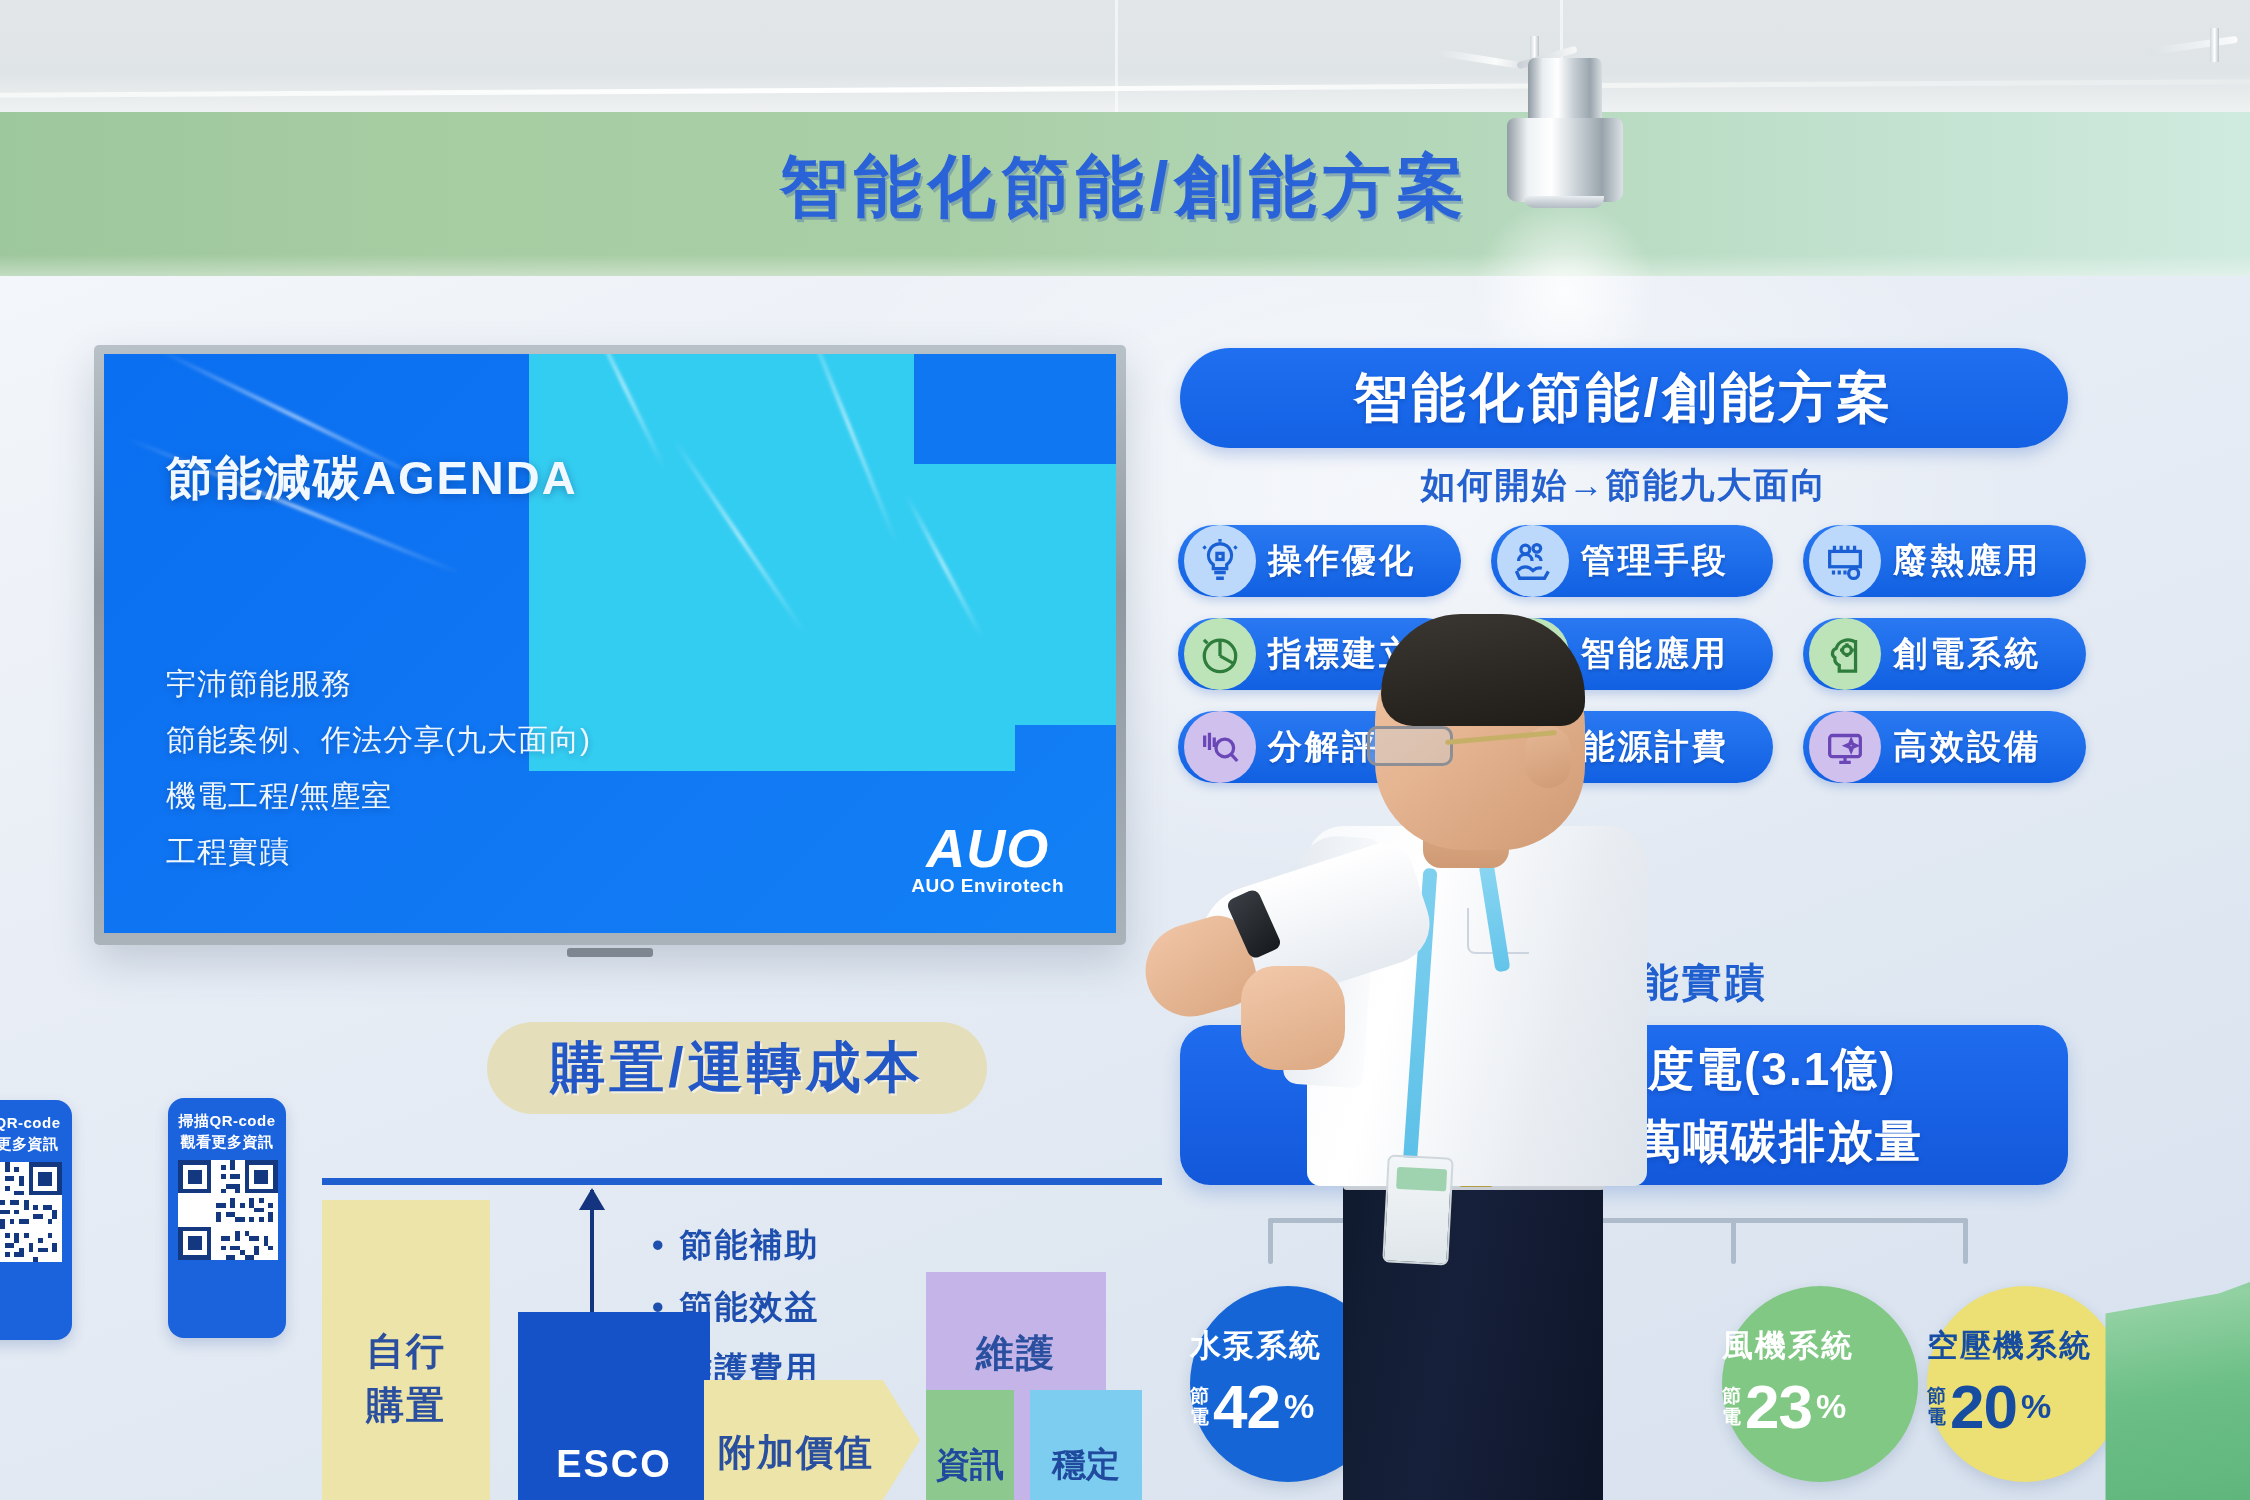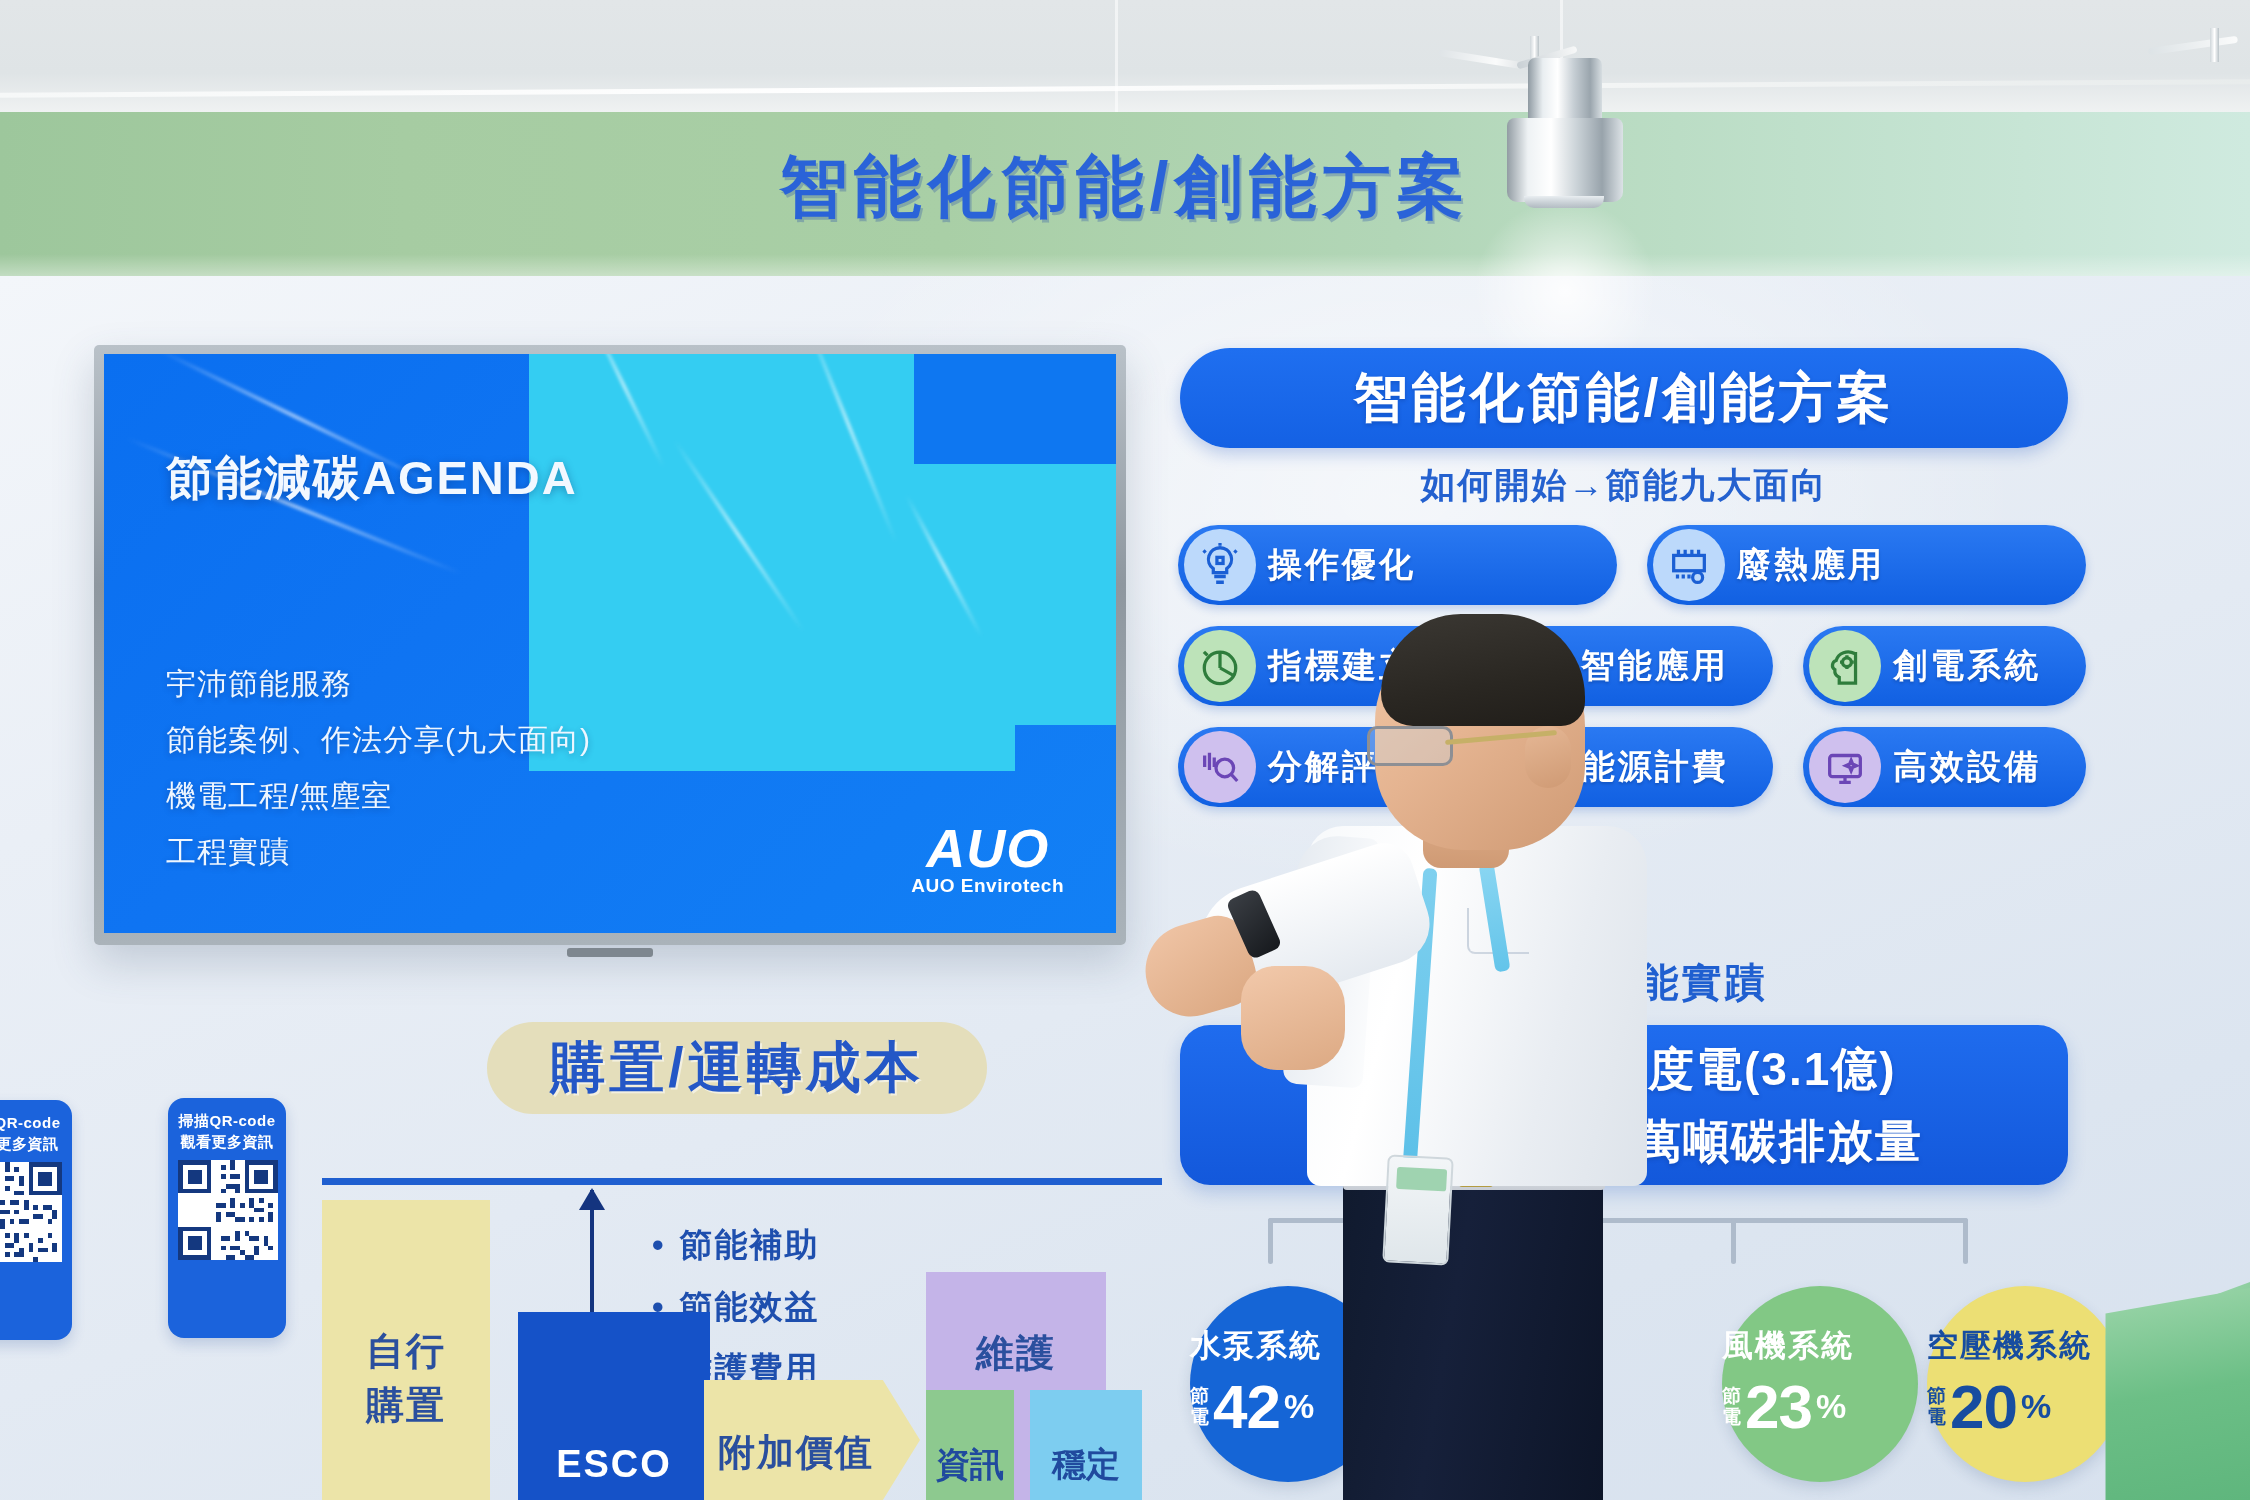--- a/index.html
+++ b/index.html
@@ -140,21 +140,21 @@
     text-shadow:0 2px 4px rgba(0,40,120,.3);
   }
   .panel-sub{
     position:absolute; left:1180px; top:462px; width:888px; text-align:center;
     color:#2461cf; font-size:35px; font-weight:bold; letter-spacing:2px;
   }
 
   .pill-grid{ position:absolute; left:1178px; top:525px; width:908px; }
   .pill-row{ display:flex; gap:30px; margin-bottom:21px; }
   .pill{
-    position:relative; flex:1; height:80px; border-radius:44px;
+    position:relative; flex:1; height:72px; border-radius:44px;
     background:linear-gradient(180deg,#2a79f2,#1160e2);
     display:flex; align-items:center; padding-left:6px;
     box-shadow:0 4px 10px rgba(25,80,190,.22);
   }
   .pill .ic{
     width:72px; height:72px; border-radius:50%;
     display:flex; align-items:center; justify-content:center; flex:0 0 72px;
   }
   .ic.blue{ background:#bcd9fb; }
   .ic.green{ background:#bde3b9; }
@@ -435,20 +435,33 @@
     <div class="pill-row">
       <div class="pill">
         <div class="ic blue">
           <svg width="46" height="46" viewBox="0 0 24 24" fill="none" stroke="#1b5fd4" stroke-width="1.7">
             <path d="M9 18h6M10 21h4M12 3a6 6 0 0 0-3.5 10.9V16h7v-2.1A6 6 0 0 0 12 3z"></path>
             <path d="M12 2V0.5M4.5 5.5 3.4 4.4M19.5 5.5l1.1-1.1"></path>
             <rect x="10.4" y="8" width="3.2" height="3.2"></rect>
           </svg>
         </div>
         <div class="lbl">操作優化</div>
+      </div>
+      <div class="pill">
+        <div class="ic blue">
+          <svg width="46" height="46" viewBox="0 0 24 24" fill="none" stroke="#1b5fd4" stroke-width="1.7">
+            <circle cx="8" cy="6" r="2.3"></circle>
+              <circle cx="14" cy="5.4" r="2"></circle>
+            <path d="M4.5 12c0-2.2 1.6-3.4 3.5-3.4s3.5 1.2 3.5 3.4"></path>
+            <path d="M13 9.2c1.8 0 3.1 1.1 3.2 2.8"></path>
+            <path d="M4 17c2.5-2.6 5.5-2.6 8 0 1.4-1.3 3-1.6 4.6-1.2"></path>
+            <path d="M3.3 17.2 5 21h13l2-3.6"></path>
+          </svg>
+        </div>
+        <div class="lbl">管理手段</div>
       </div>
       <div class="pill">
         <div class="ic blue">
           <svg width="46" height="46" viewBox="0 0 24 24" fill="none" stroke="#1b5fd4" stroke-width="1.7">
             <rect x="4" y="7" width="16" height="8"></rect>
             <path d="M6.5 7V4M10 7V4M13.5 7V4M17 7V4"></path>
             <path d="M6 17v2M9 17v2M12 17v2"></path>
             <circle cx="16.5" cy="18.5" r="2.6"></circle>
           </svg>
         </div>

